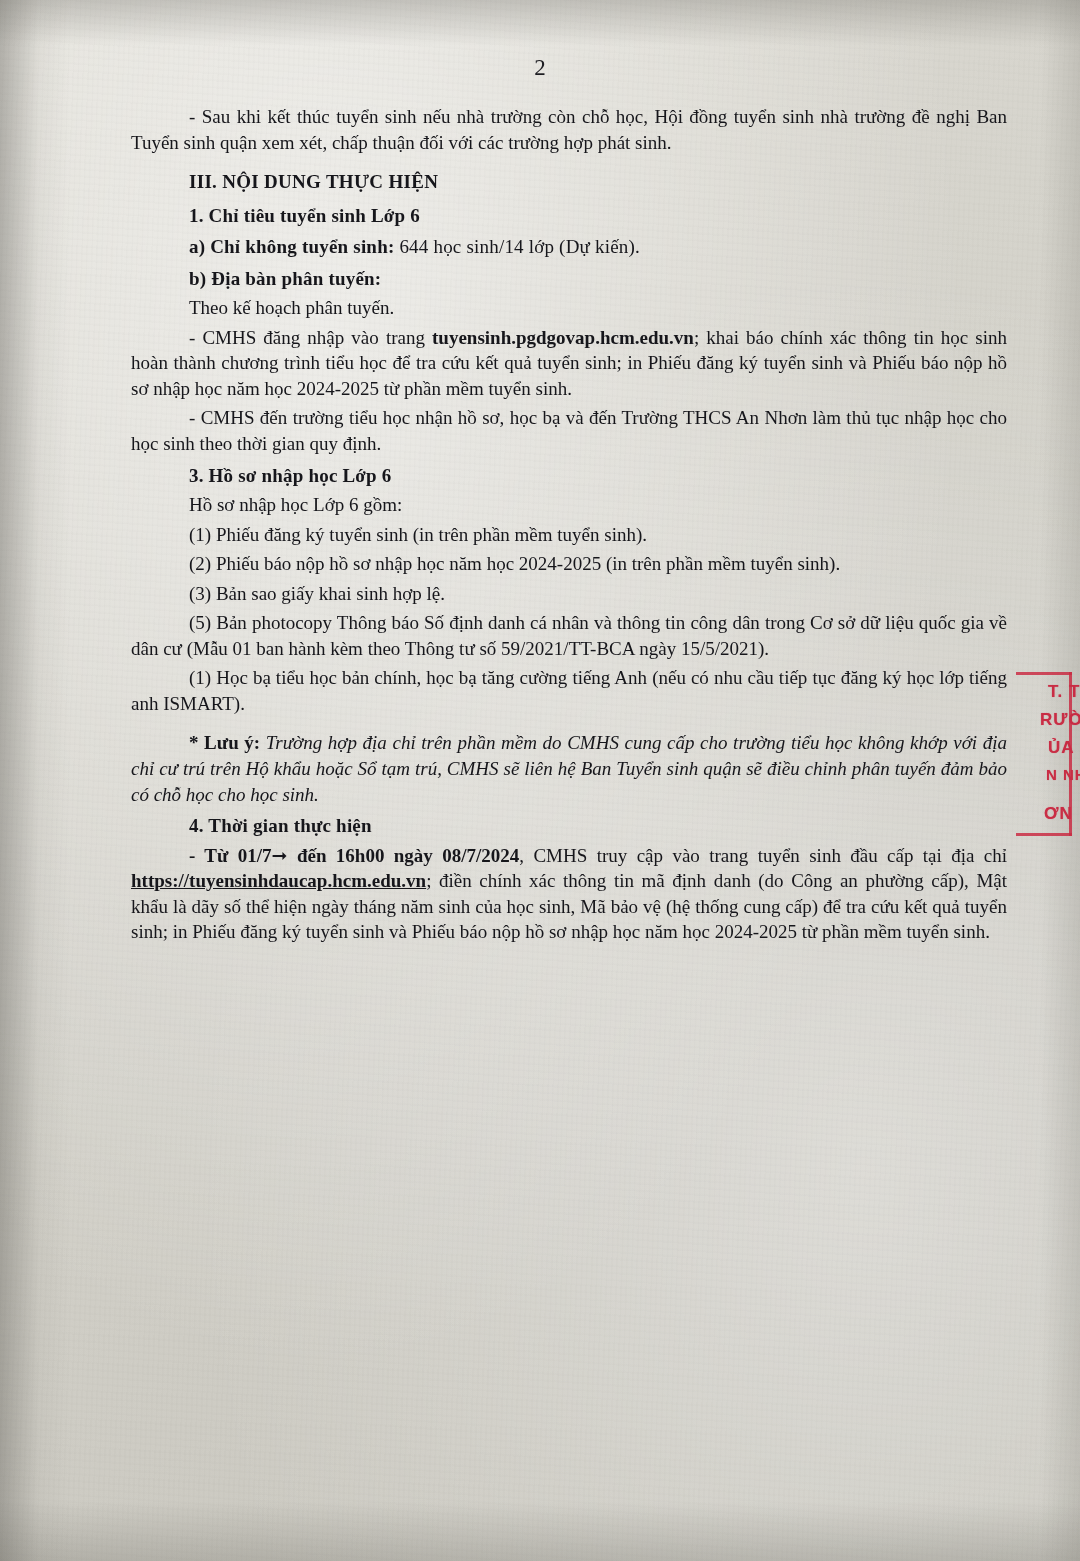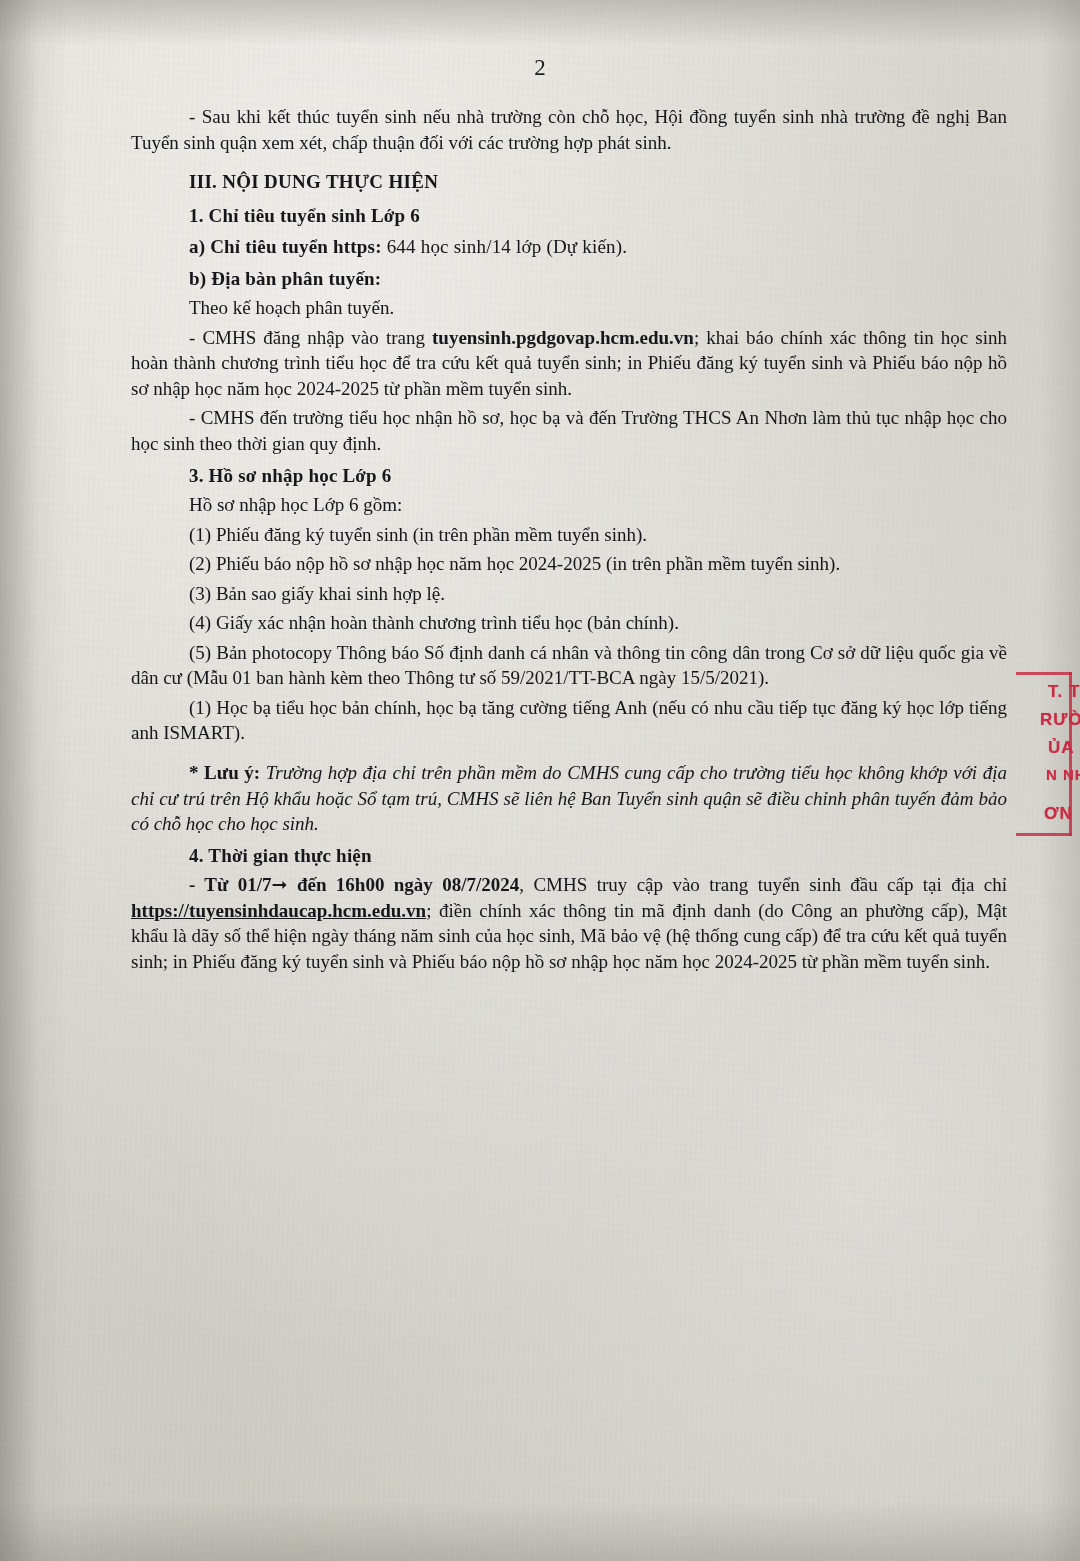--- a/index.html
+++ b/index.html
@@ -173,31 +173,30 @@
   <div class="edge-shadow-top"></div>
   <div class="edge-shadow-bottom"></div>
   <div class="edge-shadow-right"></div>
 
   <div class="page-number">2</div>
 
   <div class="content" id="doc-body">
       <p class="indent">- Sau khi kết thúc tuyển sinh nếu nhà trường còn chỗ học, Hội đồng tuyển sinh nhà trường đề nghị Ban Tuyển sinh quận xem xét, chấp thuận đối với các trường hợp phát sinh.</p>
       <p class="heading-main">III. NỘI DUNG THỰC HIỆN</p>
       <p class="heading">1. Chỉ tiêu tuyển sinh Lớp 6</p>
-      <p class="heading"><b>a) Chỉ tiêu tuyển https:</b> <span style="font-weight:normal">644 học sinh/14 lớp (Dự kiến).</span></p>
+      <p class="heading"><b>a) Chỉ không tuyển sinh:</b> <span style="font-weight:normal">644 học sinh/14 lớp (Dự kiến).</span></p>
       <p class="heading">b) Địa bàn phân tuyến:</p>
       <p class="indent para-tight">Theo kế hoạch phân tuyến.</p>
       <p class="indent para">- CMHS đăng nhập vào trang <b>tuyensinh.pgdgovap.hcm.edu.vn</b>; khai báo chính xác thông tin học sinh hoàn thành chương trình tiểu học để tra cứu kết quả tuyển sinh; in Phiếu đăng ký tuyển sinh và Phiếu báo nộp hồ sơ nhập học năm học 2024-2025 từ phần mềm tuyển sinh.</p>
       <p class="indent para">- CMHS đến trường tiểu học nhận hồ sơ, học bạ và đến Trường THCS An Nhơn làm thủ tục nhập học cho học sinh theo thời gian quy định.</p>
       <p class="heading">3. Hồ sơ nhập học Lớp 6</p>
       <p class="indent para-tight">Hồ sơ nhập học Lớp 6 gồm:</p>
       <p class="indent para">(1) Phiếu đăng ký tuyển sinh (in trên phần mềm tuyển sinh).</p>
       <p class="indent para">(2) Phiếu báo nộp hồ sơ nhập học năm học 2024-2025 (in trên phần mềm tuyển sinh).</p>
       <p class="indent para">(3) Bản sao giấy khai sinh hợp lệ.</p>
-      <p class="indent para">(4) Giấy xác nhận hoàn thành chương trình tiểu học (bản chính).</p>
       <p class="indent para">(5) Bản photocopy Thông báo Số định danh cá nhân và thông tin công dân trong Cơ sở dữ liệu quốc gia về dân cư (Mẫu 01 ban hành kèm theo Thông tư số 59/2021/TT-BCA ngày 15/5/2021).</p>
       <p class="indent para">(1) Học bạ tiểu học bản chính, học bạ tăng cường tiếng Anh (nếu có nhu cầu tiếp tục đăng ký học lớp tiếng anh ISMART).</p>
       <p class="indent note"><b>* Lưu ý:</b> Trường hợp địa chỉ trên phần mềm do CMHS cung cấp cho trường tiểu học không khớp với địa chỉ cư trú trên Hộ khẩu hoặc Sổ tạm trú, CMHS sẽ liên hệ Ban Tuyển sinh quận sẽ điều chỉnh phân tuyến đảm bảo có chỗ học cho học sinh.</p>
       <p class="heading">4. Thời gian thực hiện</p>
       <p class="indent para"><b>- Từ 01/7<span class="arrow-glyph">➞</span> đến 16h00 ngày 08/7/2024</b>, CMHS truy cập vào trang tuyển sinh đầu cấp tại địa chỉ <b class="underline">https://tuyensinhdaucap.hcm.edu.vn</b>; điền chính xác thông tin mã định danh (do Công an phường cấp), Mật khẩu là dãy số thể hiện ngày tháng năm sinh của học sinh, Mã bảo vệ (hệ thống cung cấp) để tra cứu kết quả tuyển sinh; in Phiếu đăng ký tuyển sinh và Phiếu báo nộp hồ sơ nhập học năm học 2024-2025 từ phần mềm tuyển sinh.</p>
     </div>
 
   <div class="stamp">
     <div class="border-t"></div>
     <div class="border-r"></div>

